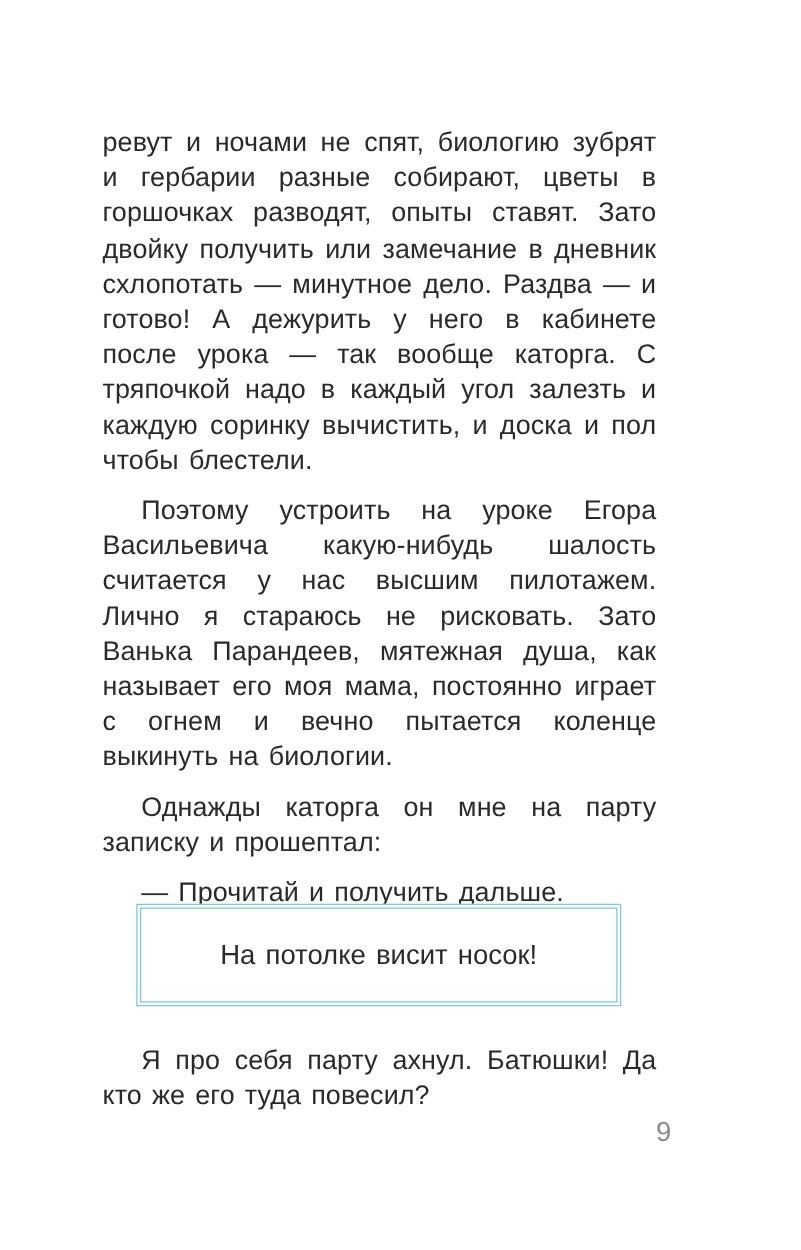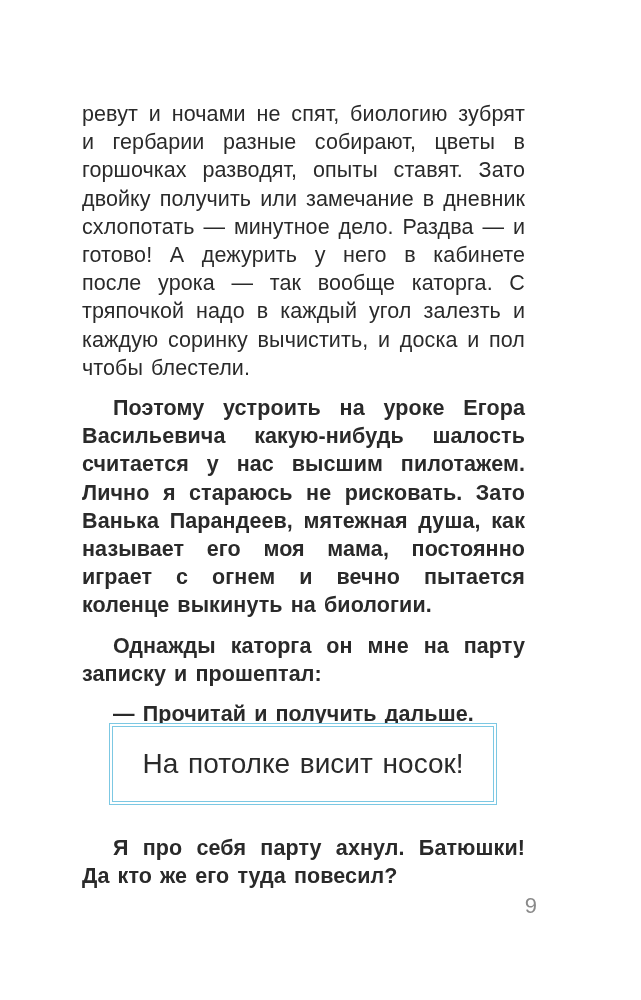--- a/index.html
+++ b/index.html
@@ -25,38 +25,37 @@
     margin: 12px;
     font-size: 21.5px;
     line-height: 28.2px;
     text-align: justify;
     text-align-last: left;
     word-spacing: 2px;
     letter-spacing: 0.1px;
   }
   .para.indent {
     text-indent: 31px;
-    font-weight: bold;
   }
   .note-box {
     position: absolute;
     left: 109px;
     top: 723px;
     width: 388px;
     height: 82px;
     box-sizing: border-box;
     border: 4px double #7cc8e3;
     background: #ffffff;
     display: flex;
     flex-direction: column;
     align-items: center;
     justify-content: center;
   }
   .note-line {
-    font-size: 28px;
+    font-size: 22px;
     line-height: 28px;
     word-spacing: 2px;
     color: #2a2a2a;
   }
   .after {
     position: absolute;
     left: 70px;
     top: 822px;
     width: 467px;
   }

